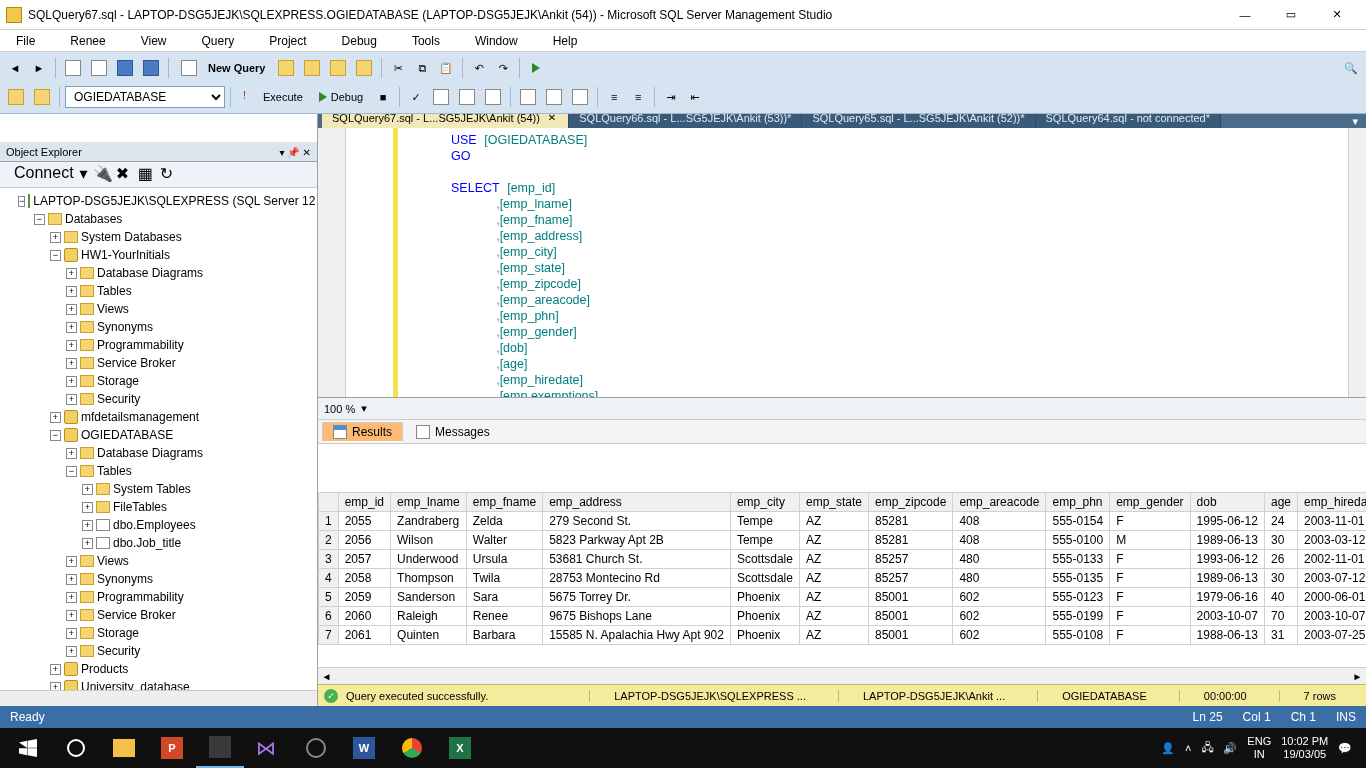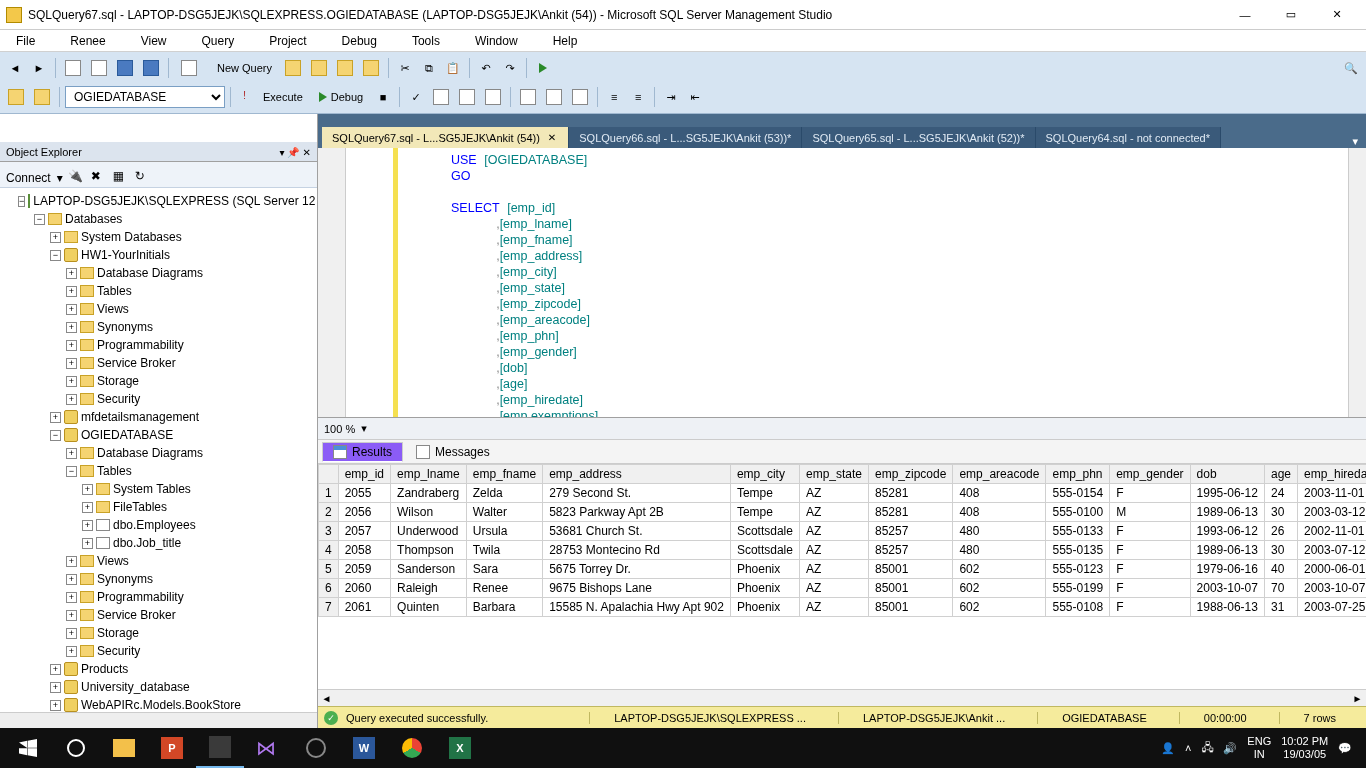--- a/index.html
+++ b/index.html
@@ -16,71 +16,71 @@
 
 .menubar { height:22px; background:#fff; border-bottom:1px solid #d0d0d0; display:flex; align-items:center; padding:0 8px; font-size:12px; gap:19px; }
 .menubar span { padding:2px 8px; cursor:default; }
 
 
 .toolbars { background:#d6e4f2; border-bottom:1px solid #a0b8d0; padding:3px 4px; display:flex; flex-direction:column; gap:3px; }
 .toolbar-row { display:flex; align-items:center; gap:2px; height:26px; }
 .tb-btn { height:22px; min-width:22px; padding:0 3px; display:flex; align-items:center; justify-content:center; border:1px solid transparent; font-size:11px; cursor:pointer; background:transparent; }
 .tb-sep { width:1px; height:20px; background:#a0b8d0; margin:0 3px; }
 .tb-icon { width:16px; height:16px; display:inline-block; }
-.new-query-btn { padding:0 6px; gap:20px; }
+.new-query-btn { padding:0 6px; gap:11px;font-weight:bold; }
 .exec-btn, .debug-btn { padding:0 6px; gap:4px; }
 .db-select { height:22px; width:160px; font-size:12px; background:#fff; border:1px solid #7a9fc4; padding:0 4px; }
 
 
 .main { flex:1; display:flex; overflow:hidden; }
 
 
 .sidebar { width:318px; display:flex; flex-direction:column; border-right:1px solid #a0a0a0; }
 .panel-title { height:20px; background:#dce4ee; border-bottom:1px solid #a0a0a0; font-size:11px; padding:2px 6px; display:flex; align-items:center; justify-content:space-between;margin-top:28px; }
 .panel-title .pin { font-size:10px; }
-.connect-bar { height:26px; background:#eef3f9; border-bottom:1px solid #c5d2e2; display:flex; align-items:flex-end; padding:2px 6px; gap:6px; font-size:12px; }
+.connect-bar { height:26px; background:#eef3f9; border-bottom:1px solid #c5d2e2; display:flex; align-items:flex-start; padding:2px 14px; gap:6px; font-size:16px; }
 .connect-bar .ci { width:16px; height:16px; display:inline-block; }
 .tree { flex:1; overflow:auto; background:#fff; font-size:12px; padding:4px 0; }
 .tree ul { list-style:none; padding-left:16px; }
 .tree li { white-space:nowrap; line-height:18px; }
 .tree .node { display:flex; align-items:center; gap:3px; padding:0 2px; }
 .tree .tgl { width:11px; height:11px; border:1px solid #888; display:inline-flex; align-items:center; justify-content:center; font-size:9px; line-height:1; cursor:pointer; background:#fff; }
 .tree .tgl.empty { border:none; width:11px; }
 .folder-icon { width:14px; height:12px; display:inline-block; background:#f5d472; border:1px solid #c9a227; }
 .db-icon { width:14px; height:14px; display:inline-block; background:#f0d060; border:1px solid #b89020; border-radius:2px; }
 .srv-icon { width:14px; height:14px; display:inline-block; background:#a0d070; border:1px solid #5a8e3a; }
 .tbl-icon { width:14px; height:12px; display:inline-block; background:#fff; border:1px solid #888; }
 .sidebar-scroll { height:16px; background:#eee; border-top:1px solid #ccc; }
 
 
 .editor-pane { flex:1; display:flex; flex-direction:column; overflow:hidden; }
-.doc-tabs { height:34px; background:#4a6b8a; display:flex; align-items:flex-end; padding-left:4px; gap:16px; font-size:11px; }
+.doc-tabs { height:14px; background:#4a6b8a; display:flex; align-items:flex-end; padding-left:4px; gap:16px; font-size:11px; }
 .doc-tab { height:21px; padding:3px 10px; background:#3a5a7a; color:#e0eaf4; border-right:1px solid #2a4a6a; display:flex; align-items:center; gap:6px; cursor:pointer; max-width:260px; }
 .doc-tab.active { background:#f2e8b8; color:#000; }
 .doc-tab .close { font-size:10px; padding:0 2px; }
 .tab-overflow { margin-left:auto; color:#fff; padding:0 8px; cursor:pointer; }
 
 .sql-editor { flex:0 0 270px; display:flex; border-bottom:1px solid #a0a0a0; overflow:hidden; background:#fff; position:relative;gap:47px; }
 .sql-left-margin { width:28px; background:#f0f0f0; border-right:1px solid #ccc; }
 .sql-yellow-margin { width:5px; background:#f5e050; }
 .sql-text { flex:1; padding:4px 6px; font-family:Consolas,monospace; font-size:12.5px; white-space:pre; overflow:auto; line-height:16px; }
 .kw { color:#0000ff; }
 .ident { color:#008080; }
 .op { color:#888; }
 .sql-scroll-right { width:18px; background:#f0f0f0; border-left:1px solid #ccc; }
 
 .zoom-bar { height:22px; background:#eef1f5; border-bottom:1px solid #ccc; display:flex; align-items:center; padding:0 6px; font-size:11px; gap:6px; }
 
 
 .results { flex:1; display:flex; flex-direction:column; overflow:hidden; background:#fff; }
 .result-tabs { height:24px; background:#f4f4f4; border-bottom:1px solid #ccc; display:flex; align-items:center; padding:2px 4px; gap:2px; font-size:12px; }
 .result-tab { padding:2px 10px; border:1px solid transparent; display:flex; align-items:center; gap:5px; cursor:pointer; }
-.result-tab.active { background:#8b5cf6; border-color:#ccc; border-bottom-color:#fff; }
+.result-tab.active { background:#fdba74; border-color:#ccc; border-bottom-color:#fff; }
 .res-icon { width:14px; height:14px; display:inline-block; }
-.grid-wrap { flex:1; overflow:auto; }
+.grid-wrap { flex:1; overflow:auto;margin-top:48px; }
 table.grid { border-collapse:collapse; font-size:12px; width:100%; }
 table.grid th, table.grid td { border:1px solid #d0d0d0; padding:2px 6px; text-align:left; white-space:nowrap; }
 table.grid th { background:#f0f0f0; font-weight:normal; }
 table.grid td.rownum { background:#f0f0f0; text-align:center; width:30px; }
 .grid-hscroll { height:17px; background:#f0f0f0; border-top:1px solid #ccc; display:flex; align-items:center; }
 .grid-hscroll .arrow { width:17px; text-align:center; font-size:10px; cursor:pointer; }
 .grid-hscroll .track { flex:1; }
 
 
 .query-status { height:22px; background:#f5eb9c; border-top:1px solid #c0b860; display:flex; align-items:center; font-size:11px; padding:0 6px; gap:8px; }
@@ -700,20 +700,28 @@
           <span class="seg">LAPTOP-DSG5JEJK\SQLEXPRESS ...</span>
           <span class="seg">LAPTOP-DSG5JEJK\Ankit ...</span>
           <span class="seg">OGIEDATABASE</span>
           <span class="seg">00:00:00</span>
           <span class="seg">7 rows</span>
         </div>
       </div>
     </div>
   </div>
 
+  <div class="app-status">
+    <span>Ready</span>
+    <span class="spacer"></span>
+    <span>Ln 25</span>
+    <span>Col 1</span>
+    <span>Ch 1</span>
+    <span>INS</span>
+  </div>
 
   <div class="taskbar">
     <div class="task-item">
         <span class="task-icon ti-win"></span>
       </div>
     <div class="task-item">
         <span style="width:18px;height:18px;border:2px solid #fff;border-radius:50%;display:inline-block"></span>
       </div>
     <div class="task-item">
         <span class="task-icon" style="background:#f3c04a;width:22px;height:18px;display:inline-block"></span>

